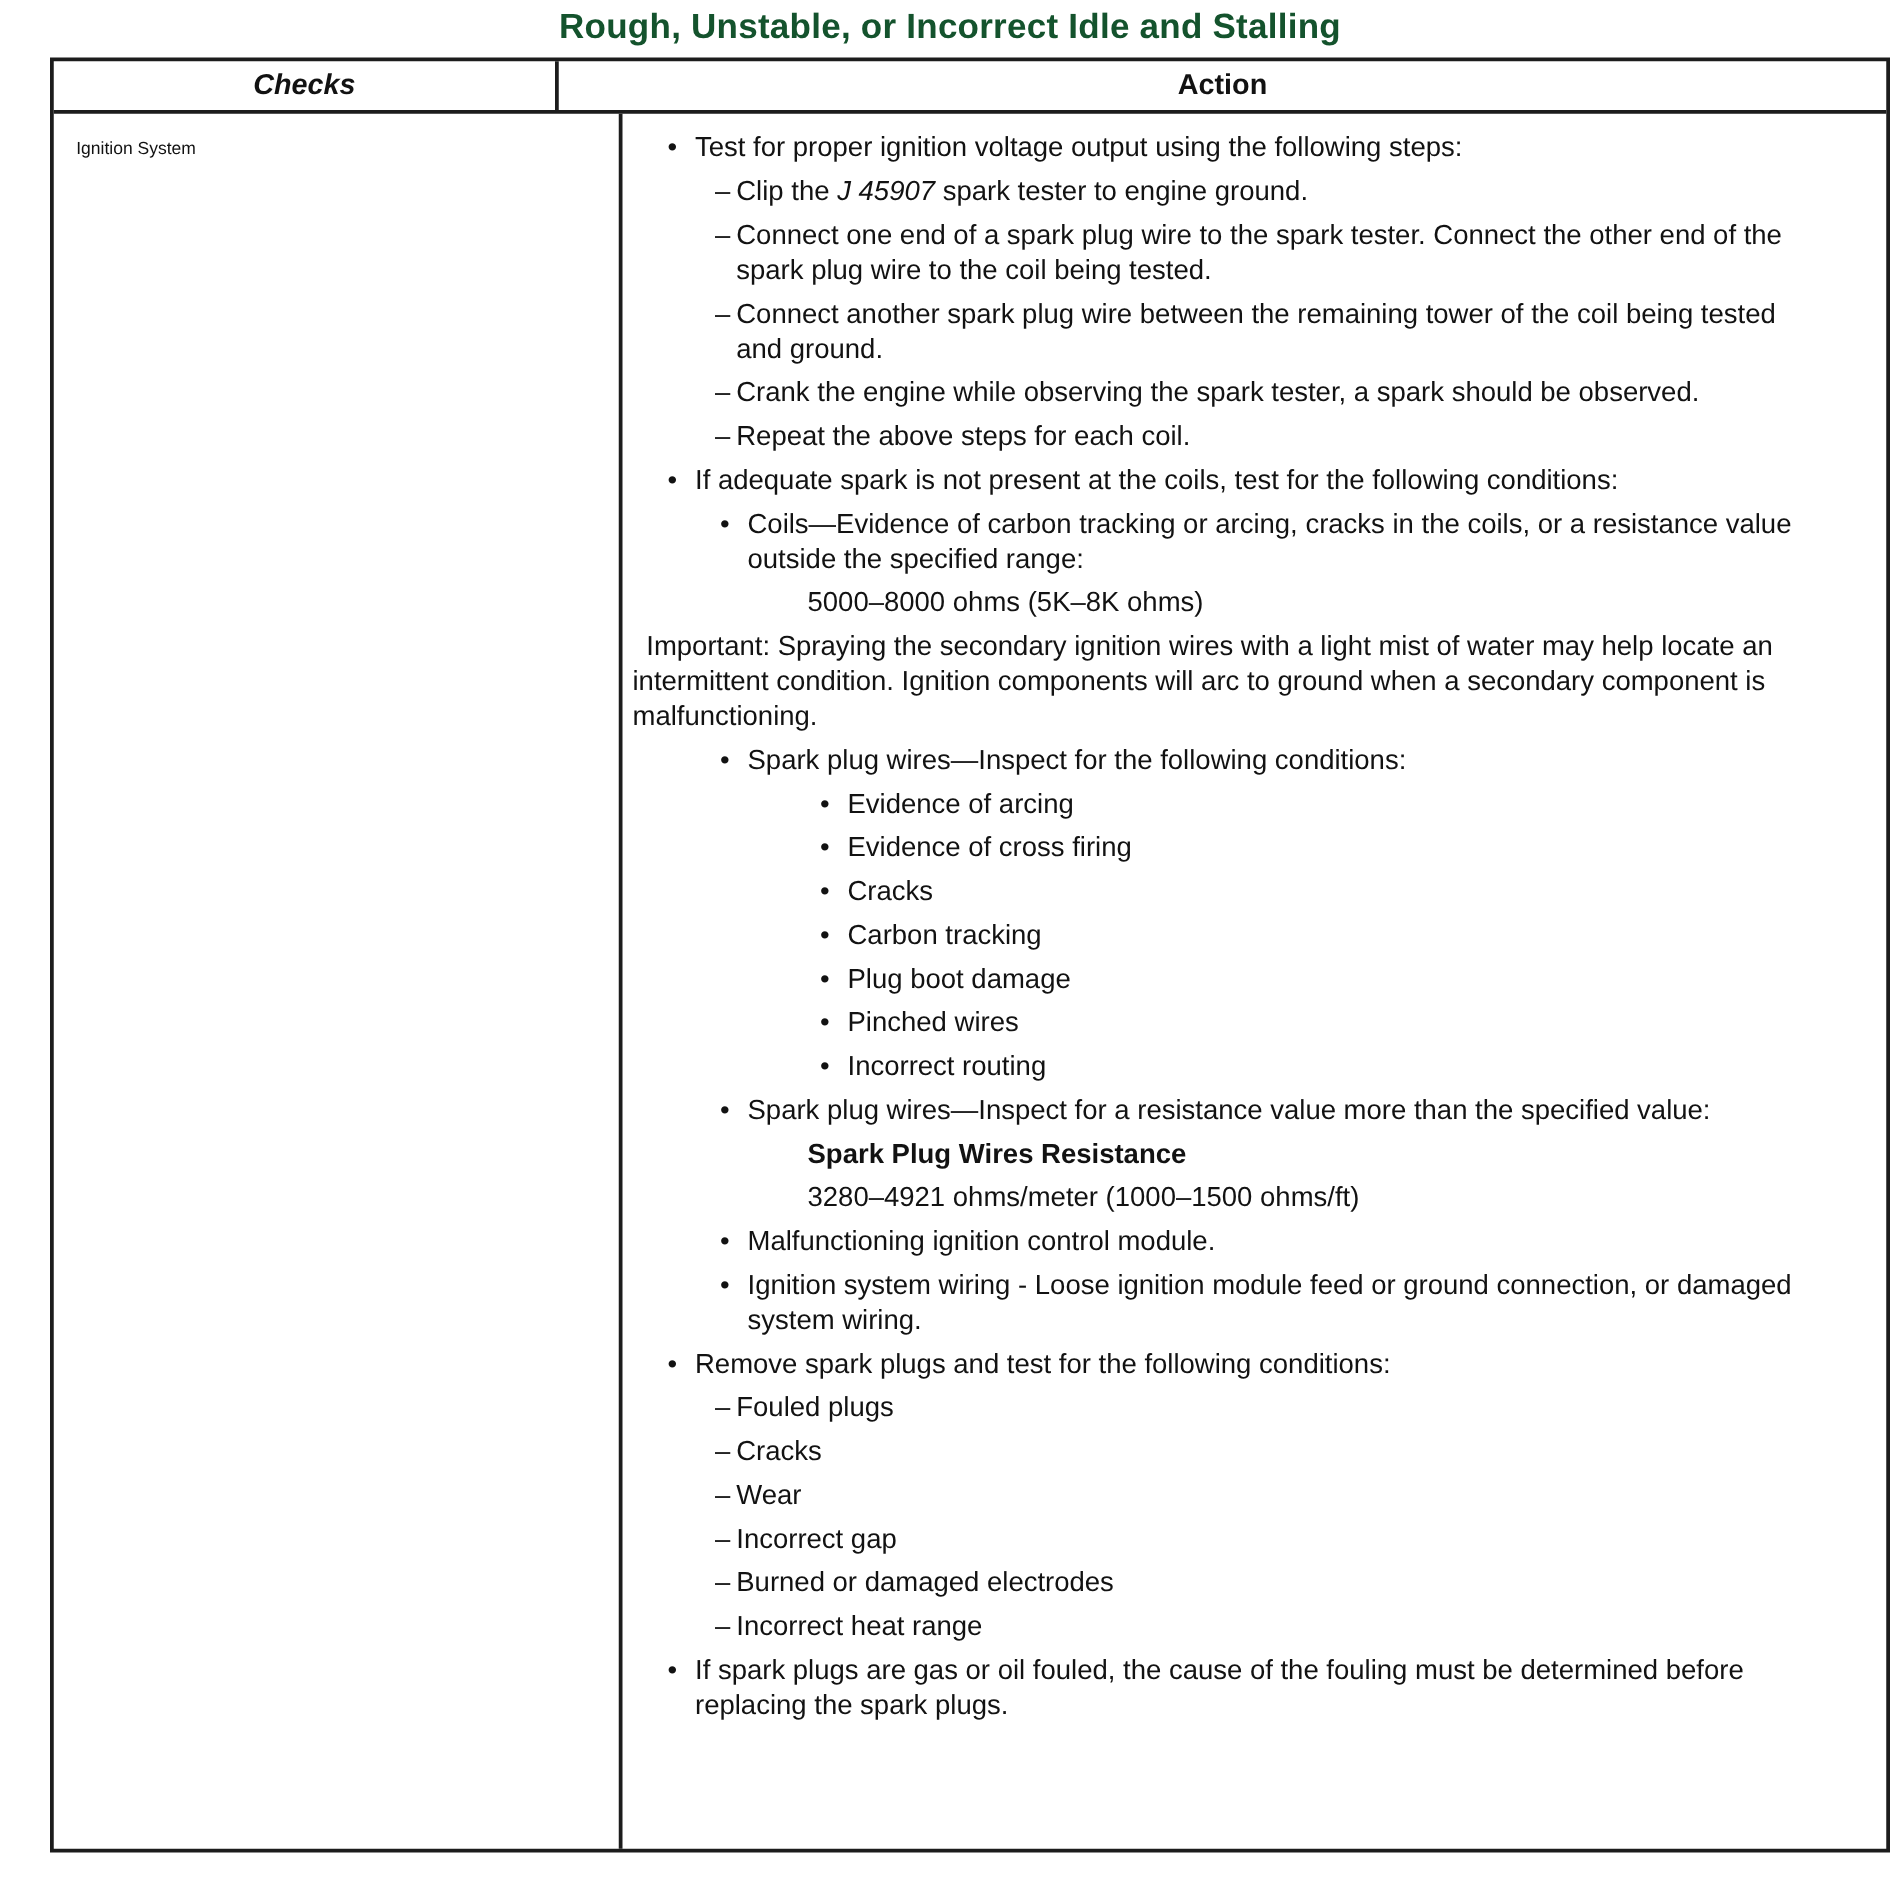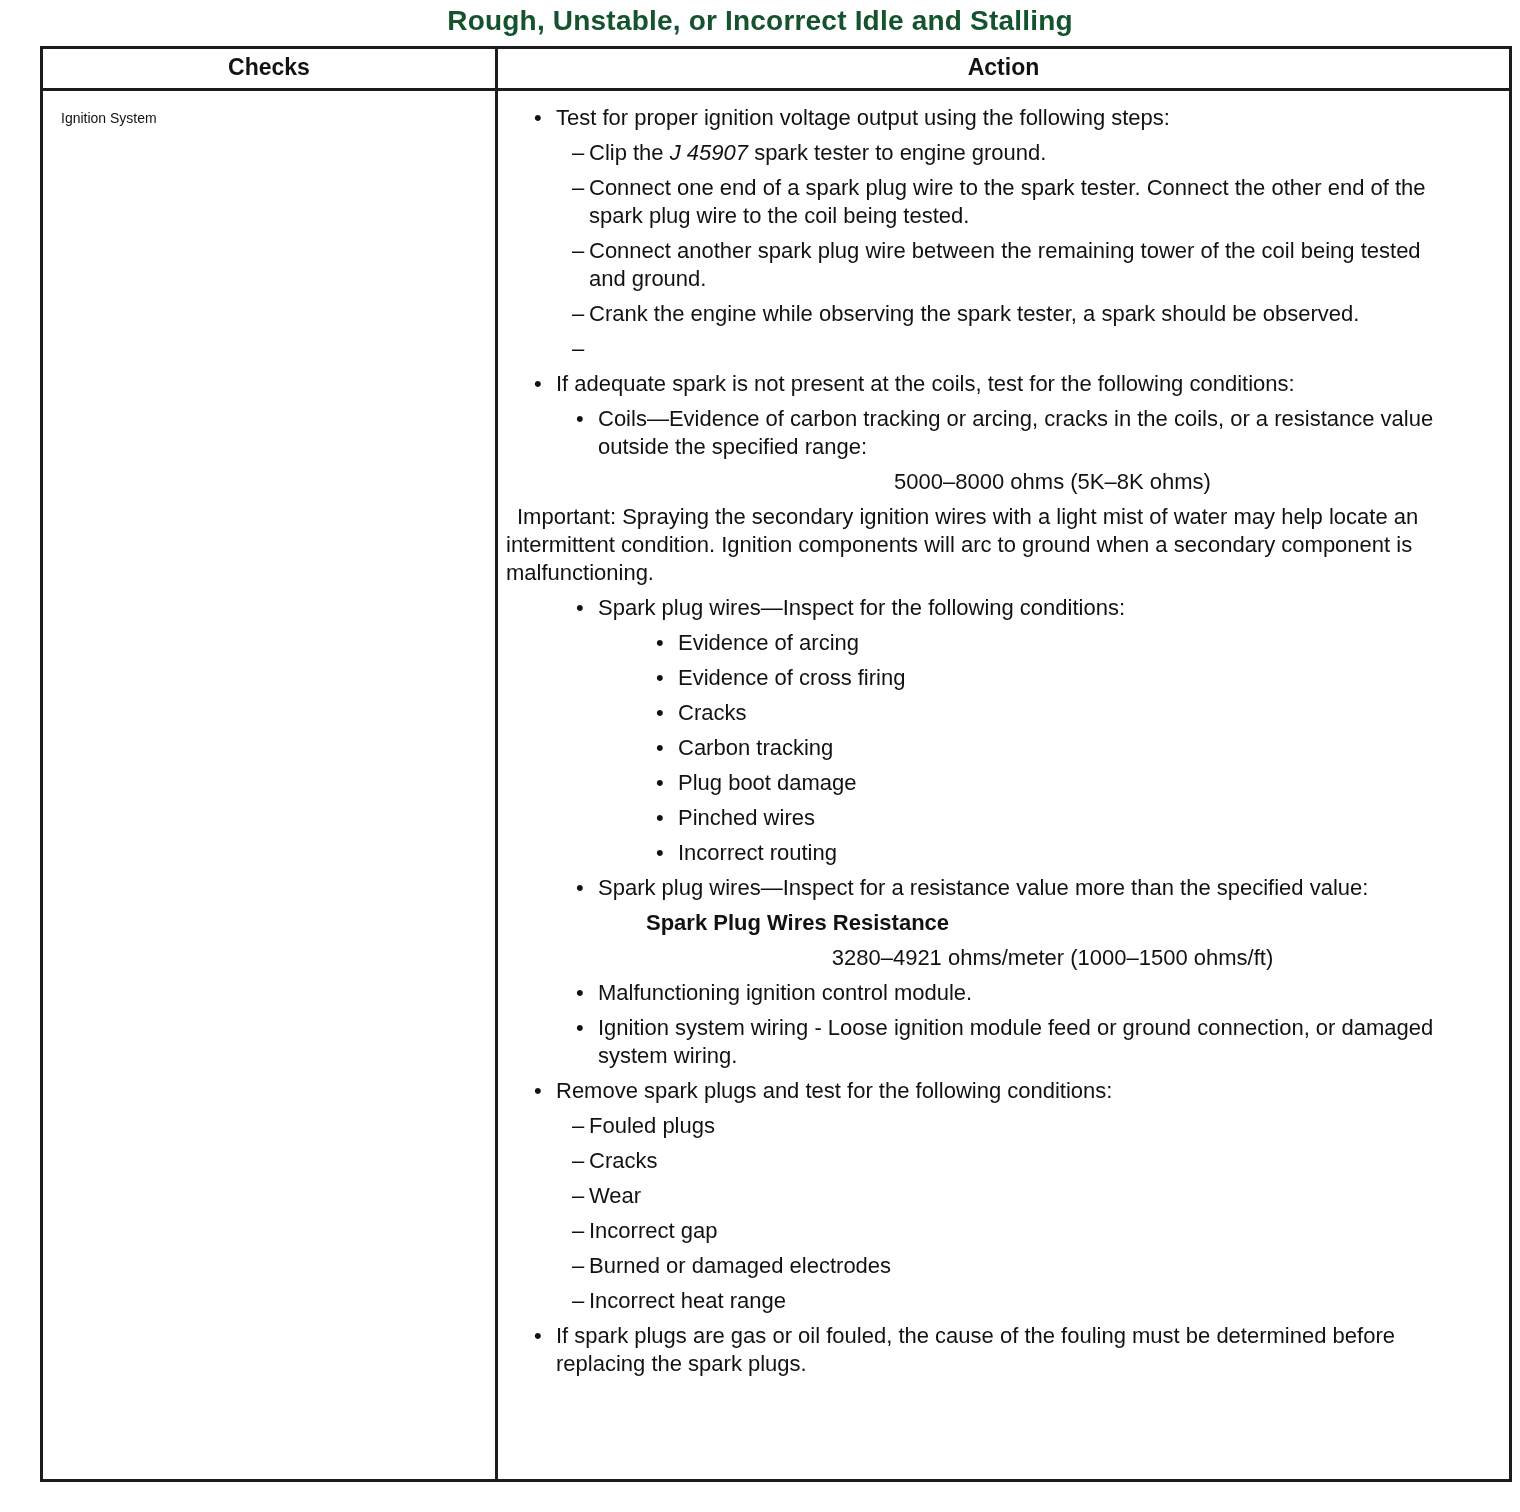--- a/index.html
+++ b/index.html
@@ -23,21 +23,21 @@
     width: 1472px;
     border: 3px solid #1c1c1c;
   }
   .thead { display: flex; border-bottom: 3px solid #1c1c1c; }
   .th {
     font-weight: bold;
     font-size: 23px;
     text-align: center;
     padding: 5px 0 7px 0;
   }
-  .th-checks { width: 455px; border-right: 3px solid #1c1c1c; }
+  .th-checks { width: 404px; border-right: 3px solid #1c1c1c; font-style: italic; }
   .th-action { flex: 1; }
   .trow { display: flex; min-height: 1388px; }
   .td-checks {
     width: 455px;
     border-right: 3px solid #1c1c1c;
     padding: 13px 14px 14px 18px;
     font-size: 14px;
     line-height: 28px;
   }
   .td-action {
@@ -47,21 +47,21 @@
     line-height: 28px;
   }
   .item { display: flex; margin-bottom: 7px; }
   .item .marker { flex: none; }
   .item .txt { flex: 0 1 auto; }
   
   .b0 { padding-left: 28px; }  .b0 .marker { width: 22px; }
   .d1 { padding-left: 66px; }  .d1 .marker { width: 17px; }
   .b1 { padding-left: 70px; }  .b1 .marker { width: 22px; }
   .h2 { padding-left: 140px; font-weight: bold; }
-  .v2 { padding-left: 140px; justify-content: center; }
+  .v2 { padding-left: 140px; }
   .b3 { padding-left: 150px; } .b3 .marker { width: 22px; }
   .p  { padding-left: 0; margin-top: 4px; }
   .d1 .txt, .b1 .txt, .b3 .txt { max-width: 862px; }
   .seg-b { font-weight: normal; margin-left: 11px; }
   .seg-i { font-style: italic; }
 </style>
 </head>
 <body style="background: rgb(255, 255, 255);">
 
 <div class="page">
@@ -93,20 +93,21 @@
             <div class="item d1">
               <span class="marker">–</span>
               <span class="txt"><span>Connect another spark plug wire between the remaining tower of the coil being tested and ground.</span></span>
             </div>
             <div class="item d1">
               <span class="marker">–</span>
               <span class="txt"><span>Crank the engine while observing the spark tester, a spark should be observed.</span></span>
             </div>
             <div class="item d1">
               <span class="marker">–</span>
+              <span class="txt"><span>Repeat the above steps for each coil.</span></span>
             </div>
             <div class="item b0">
               <span class="marker">•</span>
               <span class="txt"><span>If adequate spark is not present at the coils, test for the following conditions:</span></span>
             </div>
             <div class="item b1">
               <span class="marker">•</span>
               <span class="txt"><span>Coils—Evidence of carbon tracking or arcing, cracks in the coils, or a resistance value outside the specified range:</span></span>
             </div>
             <div class="item v2">

